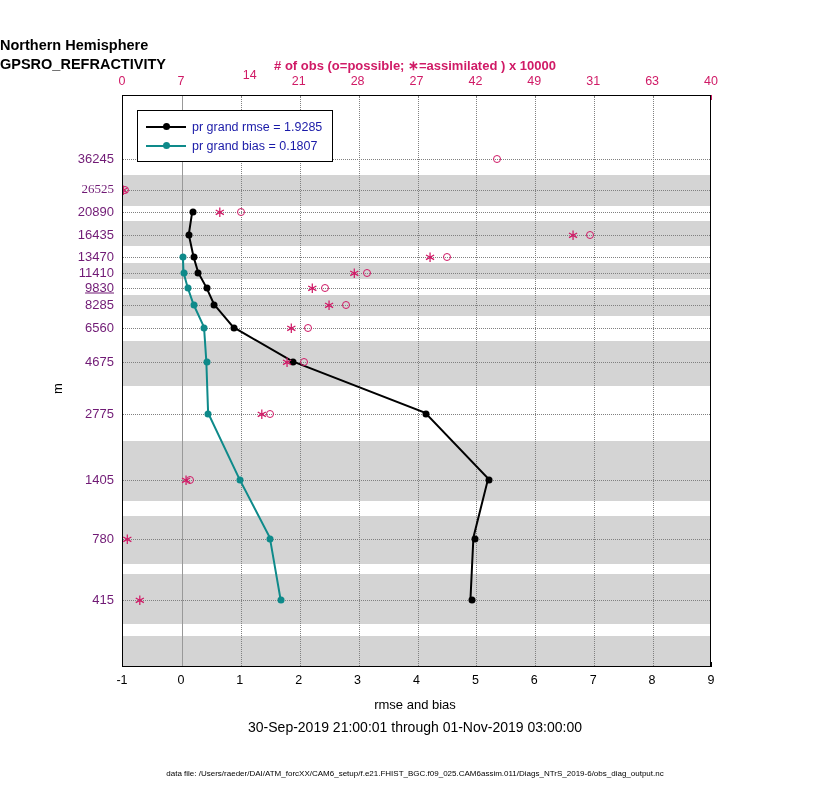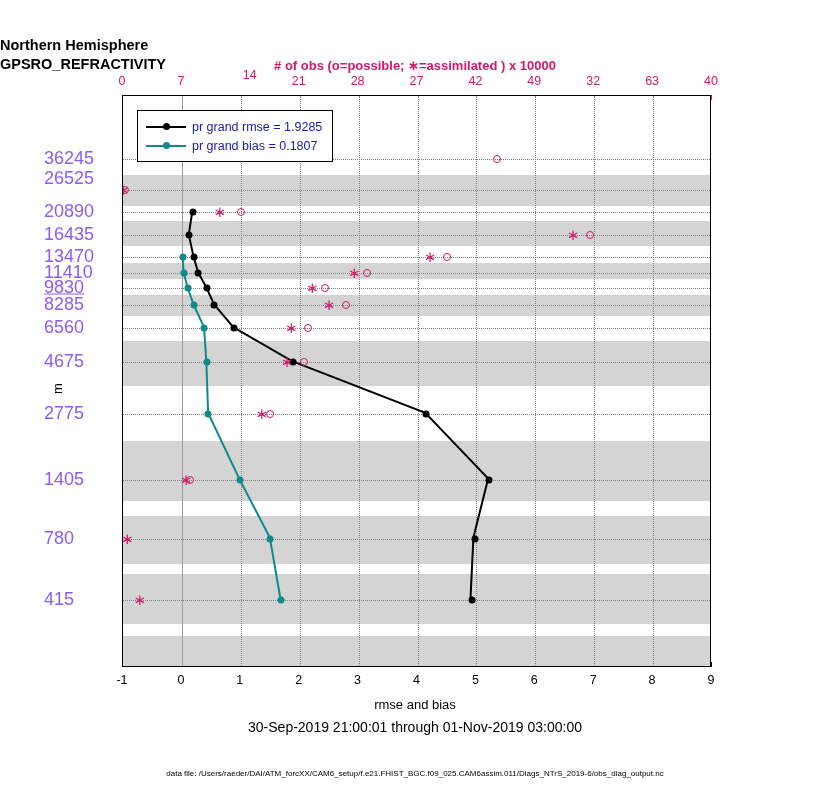--- a/index.html
+++ b/index.html
@@ -92,22 +92,23 @@
   }
   .xtick-top {
     position: absolute;
     font-size: 12.5px;
     color: #d01a66;
     text-align: center;
     transform: translateX(-50%);
   }
   .ytick {
     position: absolute;
-    font-size: 18px;
-    color: #8b5cf6;
+    font-size: 13px;
+    color: #701a75;
+    text-align: right;
     transform: translateY(-50%);
     width: 70px;
   }
   .tickmark-b {
     position: absolute;
     width: 0;
     height: 5px;
     border-left: 1px solid #000;
   }
   .tickmark-t {
@@ -250,21 +251,21 @@
       <div class="xtick-top" style="left: 298.7px; top: 74px;">21</div>
       <div class="tickmark-t" style="left: 298.7px; top: 95px;"></div>
       <div class="xtick-top" style="left: 357.6px; top: 74px;">28</div>
       <div class="tickmark-t" style="left: 357.6px; top: 95px;"></div>
       <div class="xtick-top" style="left: 416.5px; top: 74px;">27</div>
       <div class="tickmark-t" style="left: 416.5px; top: 95px;"></div>
       <div class="xtick-top" style="left: 475.4px; top: 74px;">42</div>
       <div class="tickmark-t" style="left: 475.4px; top: 95px;"></div>
       <div class="xtick-top" style="left: 534.3px; top: 74px;">49</div>
       <div class="tickmark-t" style="left: 534.3px; top: 95px;"></div>
-      <div class="xtick-top" style="left: 593.2px; top: 74px;">32</div>
+      <div class="xtick-top" style="left: 593.2px; top: 74px;">31</div>
       <div class="tickmark-t" style="left: 593.2px; top: 95px;"></div>
       <div class="xtick-top" style="left: 652.1px; top: 74px;">63</div>
       <div class="tickmark-t" style="left: 652.1px; top: 95px;"></div>
       <div class="xtick-top" style="left: 711px; top: 74px;">40</div>
       <div class="tickmark-t" style="left: 711px; top: 95px;"></div>
     </div>
   <div id="bottomticks">
       <div class="xtick-bottom" style="left: 122px; top: 673px;">-1</div>
       <div class="tickmark-b" style="left: 122px; top: 662px;"></div>
       <div class="xtick-bottom" style="left: 180.9px; top: 673px;">0</div>
@@ -284,21 +285,21 @@
       <div class="xtick-bottom" style="left: 593.2px; top: 673px;">7</div>
       <div class="tickmark-b" style="left: 593.2px; top: 662px;"></div>
       <div class="xtick-bottom" style="left: 652.1px; top: 673px;">8</div>
       <div class="tickmark-b" style="left: 652.1px; top: 662px;"></div>
       <div class="xtick-bottom" style="left: 711px; top: 673px;">9</div>
       <div class="tickmark-b" style="left: 711px; top: 662px;"></div>
     </div>
   <div id="yticks">
       <div class="ytick" style="left: 44px; top: 158px;">36245</div>
       <div class="tickmark-y" style="left: 122px; top: 158px;"></div>
-      <div class="ytick" style="left: 44px; top: 178px;">26525</div>
+      <div class="ytick" style="left: 44px; top: 189px; font-family: Liberation Serif, serif;">26525</div>
       <div class="tickmark-y" style="left: 122px; top: 189px;"></div>
       <div class="ytick" style="left: 44px; top: 211px;">20890</div>
       <div class="tickmark-y" style="left: 122px; top: 211px;"></div>
       <div class="ytick" style="left: 44px; top: 234px;">16435</div>
       <div class="tickmark-y" style="left: 122px; top: 234px;"></div>
       <div class="ytick" style="left: 44px; top: 256px;">13470</div>
       <div class="tickmark-y" style="left: 122px; top: 256px;"></div>
       <div class="ytick" style="left: 44px; top: 272px;">11410</div>
       <div class="tickmark-y" style="left: 122px; top: 272px;"></div>
       <div class="ytick" style="left: 44px; top: 287px; text-decoration: underline;">9830</div>

